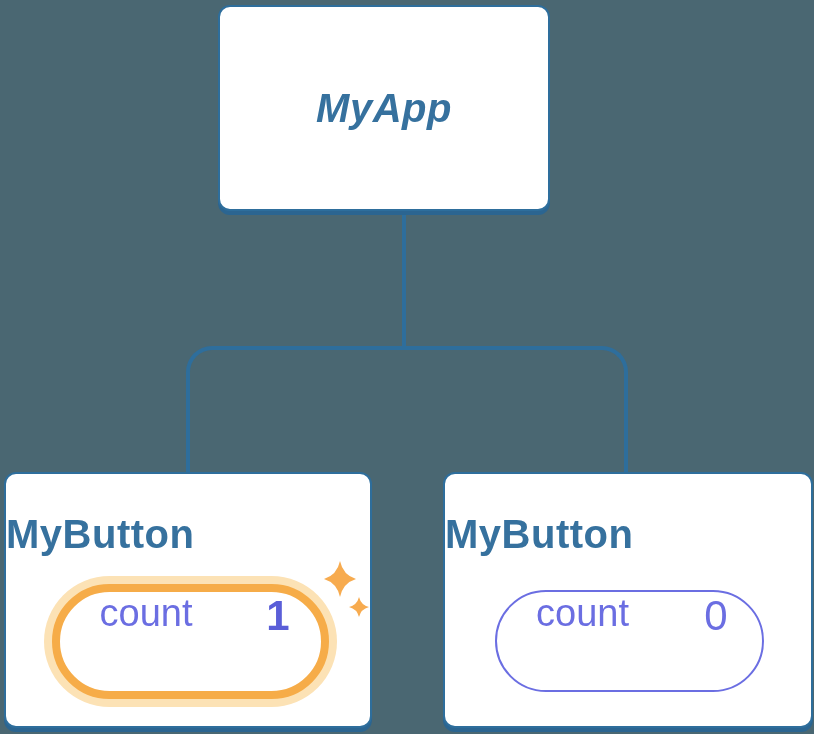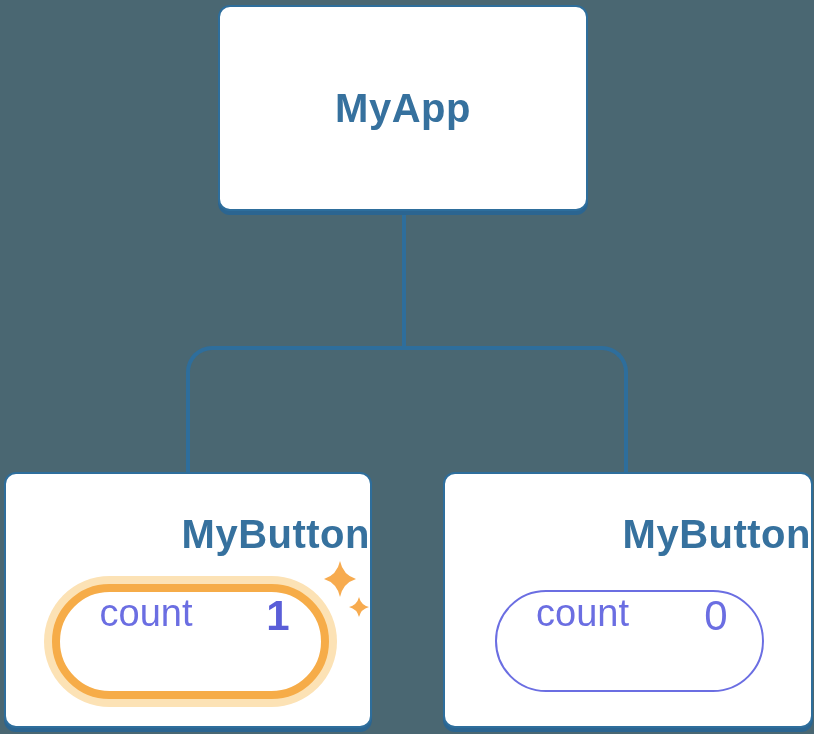--- a/index.html
+++ b/index.html
@@ -41,42 +41,43 @@
   .card {
     position: absolute;
     background: #FFFFFF;
     border: 2px solid #2E6E9C;
     border-radius: 12px;
     box-shadow: 0 4px 0 #2B6591;
   }
   .card.root {
     left: 218px;
     top: 5px;
-    width: 370px;
+    width: 332px;
     height: 206px;
     display: flex;
     align-items: center;
     justify-content: center;
+    font-style: italic;
   }
   .card.child-left  { left: 4px;   top: 472px; width: 368px; height: 256px; }
   .card.child-right { left: 443px; top: 472px; width: 370px; height: 256px; }
 
   .card-label {
     color: #36719E;
     font-size: 40px;
     font-weight: 600;
     letter-spacing: 0.5px;
     white-space: nowrap;
   }
   .child .card-label {
     position: absolute;
     top: 38px;
     left: 0;
     width: 100%;
-    text-align: right;
+    text-align: left;
   }
 
   
   .pill {
     position: absolute;
     background: #FFFFFF;
     border-radius: 999px;
     display: flex;
     align-items: flex-start;
   }

